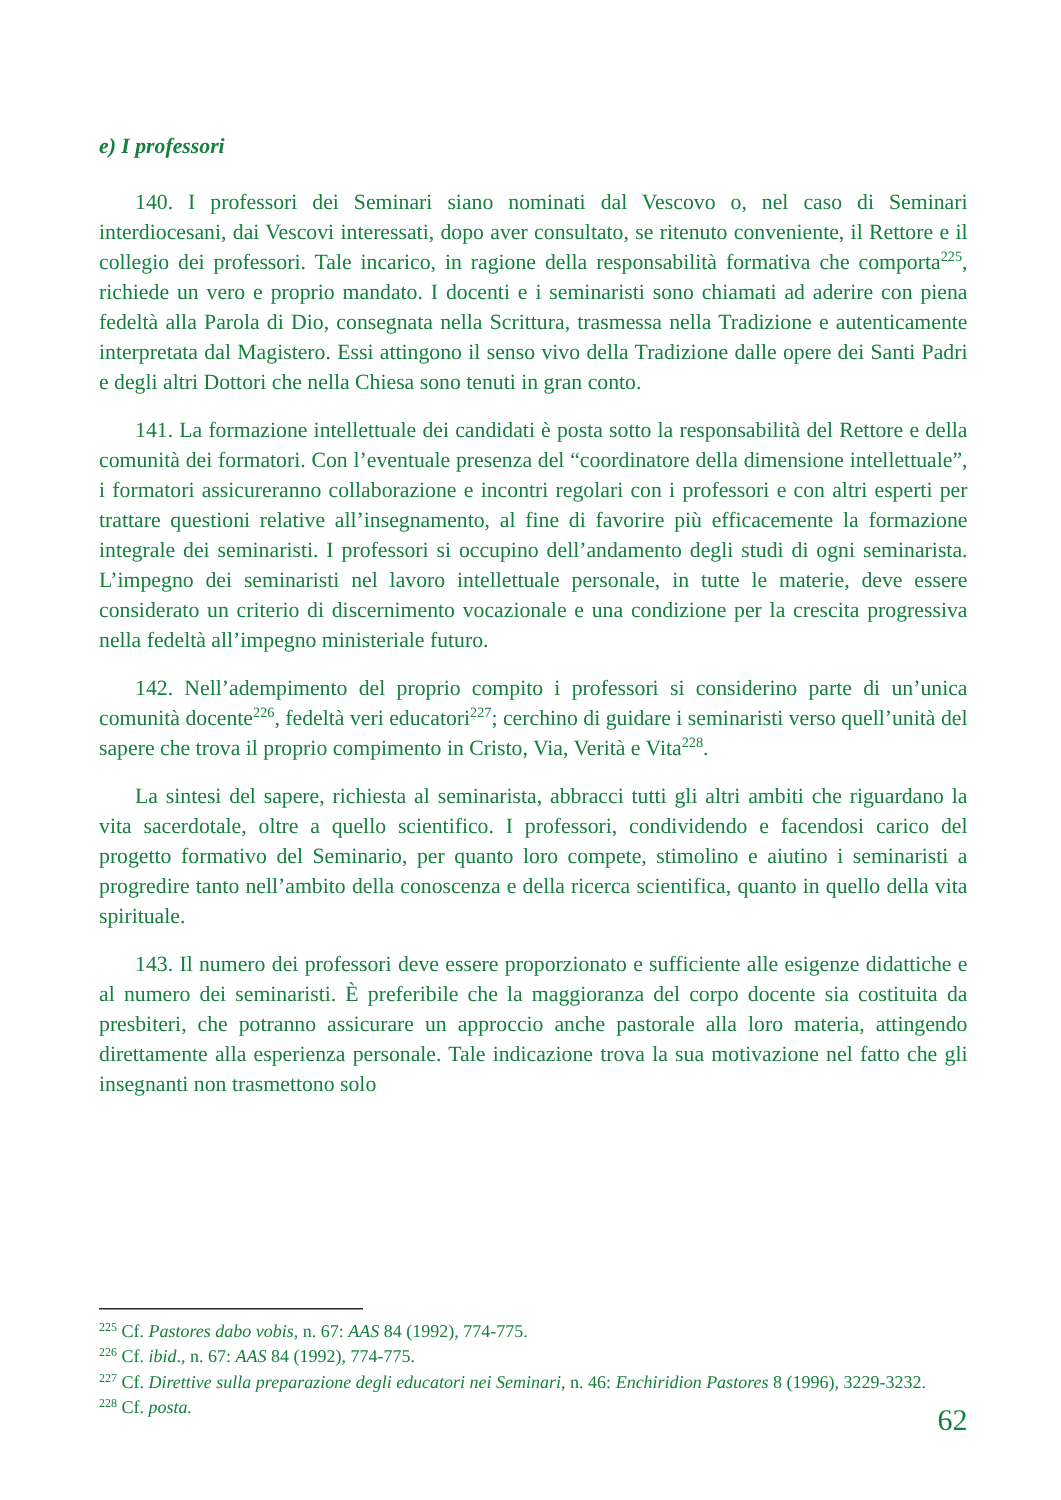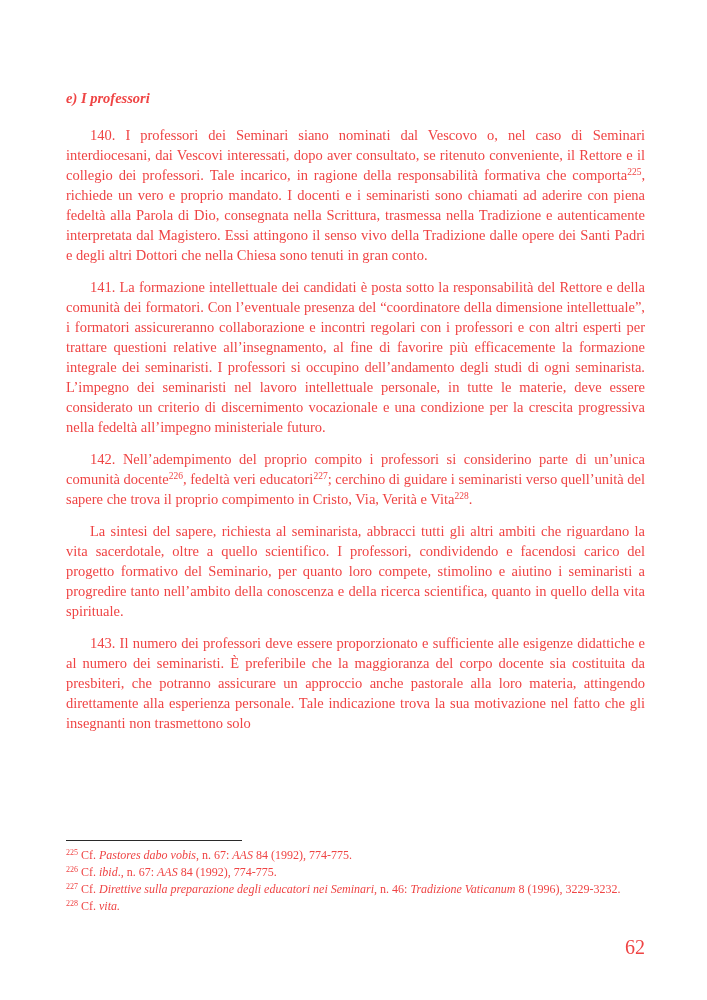--- a/index.html
+++ b/index.html
@@ -6,21 +6,21 @@
     margin: 0;
     padding: 0;
     background: #ffffff;
   }
   .page {
     position: relative;
     width: 707px;
     height: 1000px;
     background: #ffffff;
     font-family: "Liberation Serif", serif;
-    color: #ef4444;
+    color: #15803d;
     overflow: hidden;
   }
   .content {
     position: absolute;
     left: 66px;
     top: 88px;
     width: 579px;
   }
   .heading {
     font-size: 14.5px;
@@ -37,21 +37,21 @@
     margin: 0 0 12px 0;
   }
   .para sup {
     font-size: 9.5px;
     line-height: 0;
     vertical-align: 5px;
   }
   .footer {
     position: absolute;
     left: 66px;
-    top: 840px;
+    top: 872px;
     width: 580px;
   }
   .fn-rule {
     width: 176px;
     height: 0;
     border-top: 1.5px solid #2a2a2a;
     margin: 0 0 6px 0;
   }
   .footnote {
     font-size: 12px;
@@ -85,19 +85,19 @@
         <p class="para"><span>La sintesi del sapere, richiesta al seminarista, abbracci tutti gli altri ambiti che riguardano la vita sacerdotale, oltre a quello scientifico. I professori, condividendo e facendosi carico del progetto formativo del Seminario, per quanto loro compete, stimolino e aiutino i seminaristi a progredire tanto nell’ambito della conoscenza e della ricerca scientifica, quanto in quello della vita spirituale.</span></p>
         <p class="para"><span>143. Il numero dei professori deve essere proporzionato e sufficiente alle esigenze didattiche e al numero dei seminaristi. È preferibile che la maggioranza del corpo docente sia costituita da presbiteri, che potranno assicurare un approccio anche pastorale alla loro materia, attingendo direttamente alla esperienza personale. Tale indicazione trova la sua motivazione nel fatto che gli insegnanti non trasmettono solo</span></p>
       </div>
   </div>
 
   <div class="footer">
     <div class="fn-rule"></div>
     <div id="footnotes">
         <p class="footnote"><sup>225</sup><span> Cf. </span><i>Pastores dabo vobis</i><span>, n. 67: </span><i>AAS</i><span> 84 (1992), 774-775.</span></p>
         <p class="footnote"><sup>226</sup><span> Cf. </span><i>ibid</i><span>., n. 67: </span><i>AAS</i><span> 84 (1992), 774-775.</span></p>
-        <p class="footnote"><sup>227</sup><span> Cf. </span><i>Direttive sulla preparazione degli educatori nei Seminari</i><span>, n. 46: </span><i>Tradizione Vaticanum</i><span> 8 (1996), 3229-3232.</span></p>
-        <p class="footnote"><sup>228</sup><span> Cf. </span><i>vita.</i></p>
+        <p class="footnote"><sup>227</sup><span> Cf. </span><i>Direttive sulla preparazione degli educatori nei Seminari</i><span>, n. 46: </span><i>Enchiridion Pastores</i><span> 8 (1996), 3229-3232.</span></p>
+        <p class="footnote"><sup>228</sup><span> Cf. </span><i>posta.</i></p>
       </div>
   </div>
 
   <div class="page-number">62</div>
 </div>
 
 </body></html>

